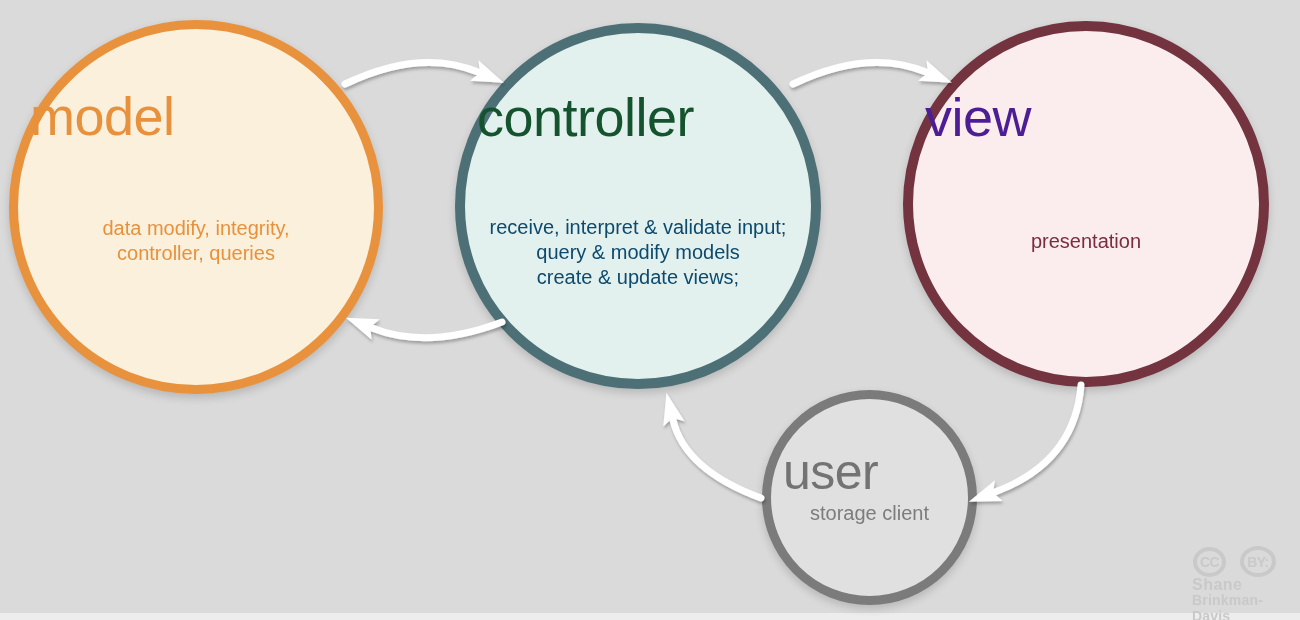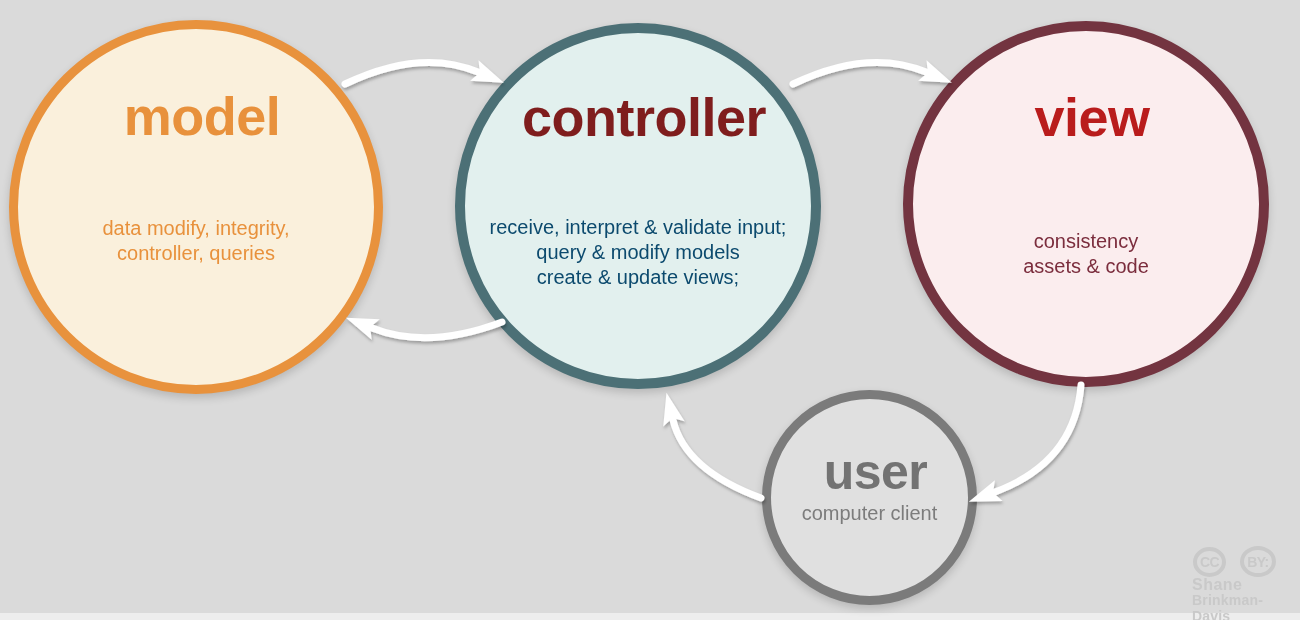--- a/index.html
+++ b/index.html
@@ -16,42 +16,41 @@
   }
   .circle{
     position:absolute;
     border-radius:50%;
     box-sizing:border-box;
     box-shadow:0 4px 9px rgba(0,0,0,0.16);
     z-index:2;
   }
   .circle .title{
     position:absolute;left:12px;right:0;
-    text-align:center;
     letter-spacing:-0.5px;
     line-height:1;
-    font-weight:700;
+    font-weight:400;
   }
   .circle .body{
     position:absolute;left:0;right:0;
     text-align:center;
     font-size:20px;
     line-height:25px;
   }
   
   .model{left:9px;top:20px;width:374px;height:374px;border:9px solid #E8923D;background:#FAF0DC;}
   .model .title{top:60px;font-size:54px;color:#E8913C;}
   .model .body{top:187px;color:#E8913C;}
   
   .controller{left:455px;top:23px;width:366px;height:366px;border:10px solid #4C7076;background:#E2F0EE;}
-  .controller .title{top:57px;font-size:54px;color:#7f1d1d;}
+  .controller .title{top:57px;font-size:54px;color:#14532d;}
   .controller .body{top:182px;color:#0c4a6e;}
   
   .view{left:903px;top:21px;width:366px;height:366px;border:10px solid #733440;background:#FBEDEE;}
-  .view .title{top:59px;font-size:54px;color:#b91c1c;}
+  .view .title{top:59px;font-size:54px;color:#4c1d95;}
   .view .body{top:198px;color:#7B2D3D;}
   
   .user{left:762px;top:390px;width:215px;height:215px;border:9px solid #7B7B7B;background:#E0E0E0;}
   .user .title{top:48px;font-size:50px;color:#737373;}
   .user .body{top:102px;color:#7C7C7C;}
 
   .arrow-layer{position:absolute;left:0;top:0;z-index:3;pointer-events:none;}
 
   
   .credit{position:absolute;z-index:4;color:#C9C9C9;}
@@ -83,29 +82,28 @@
     <div class="body">
       <div>receive, interpret &amp; validate input;</div>
       <div>query &amp; modify models</div>
       <div>create &amp; update views;</div>
     </div>
   </div>
 
   <div class="circle view">
     <div class="title">view</div>
     <div class="body">
-      <div>consistency</div>
-      <div>assets &amp; code</div>
+      <div>presentation</div>
     </div>
   </div>
 
   <div class="circle user">
     <div class="title">user</div>
     <div class="body">
-      <div>computer client</div>
+      <div>storage client</div>
     </div>
   </div>
 
   <svg class="arrow-layer" width="1300" height="620" viewBox="0 0 1300 620">
     <defs>
       <marker id="ah" markerUnits="userSpaceOnUse" markerWidth="44" markerHeight="26" refX="10" refY="12" orient="auto">
         <path d="M38,12 L6,1 L12,12 L6,23 Z" fill="#FFFFFF"></path>
       </marker>
       <filter id="ashadow" x="-30%" y="-30%" width="160%" height="160%">
         <feDropShadow dx="1" dy="2.5" stdDeviation="1.6" flood-color="#000000" flood-opacity="0.28"></feDropShadow>

